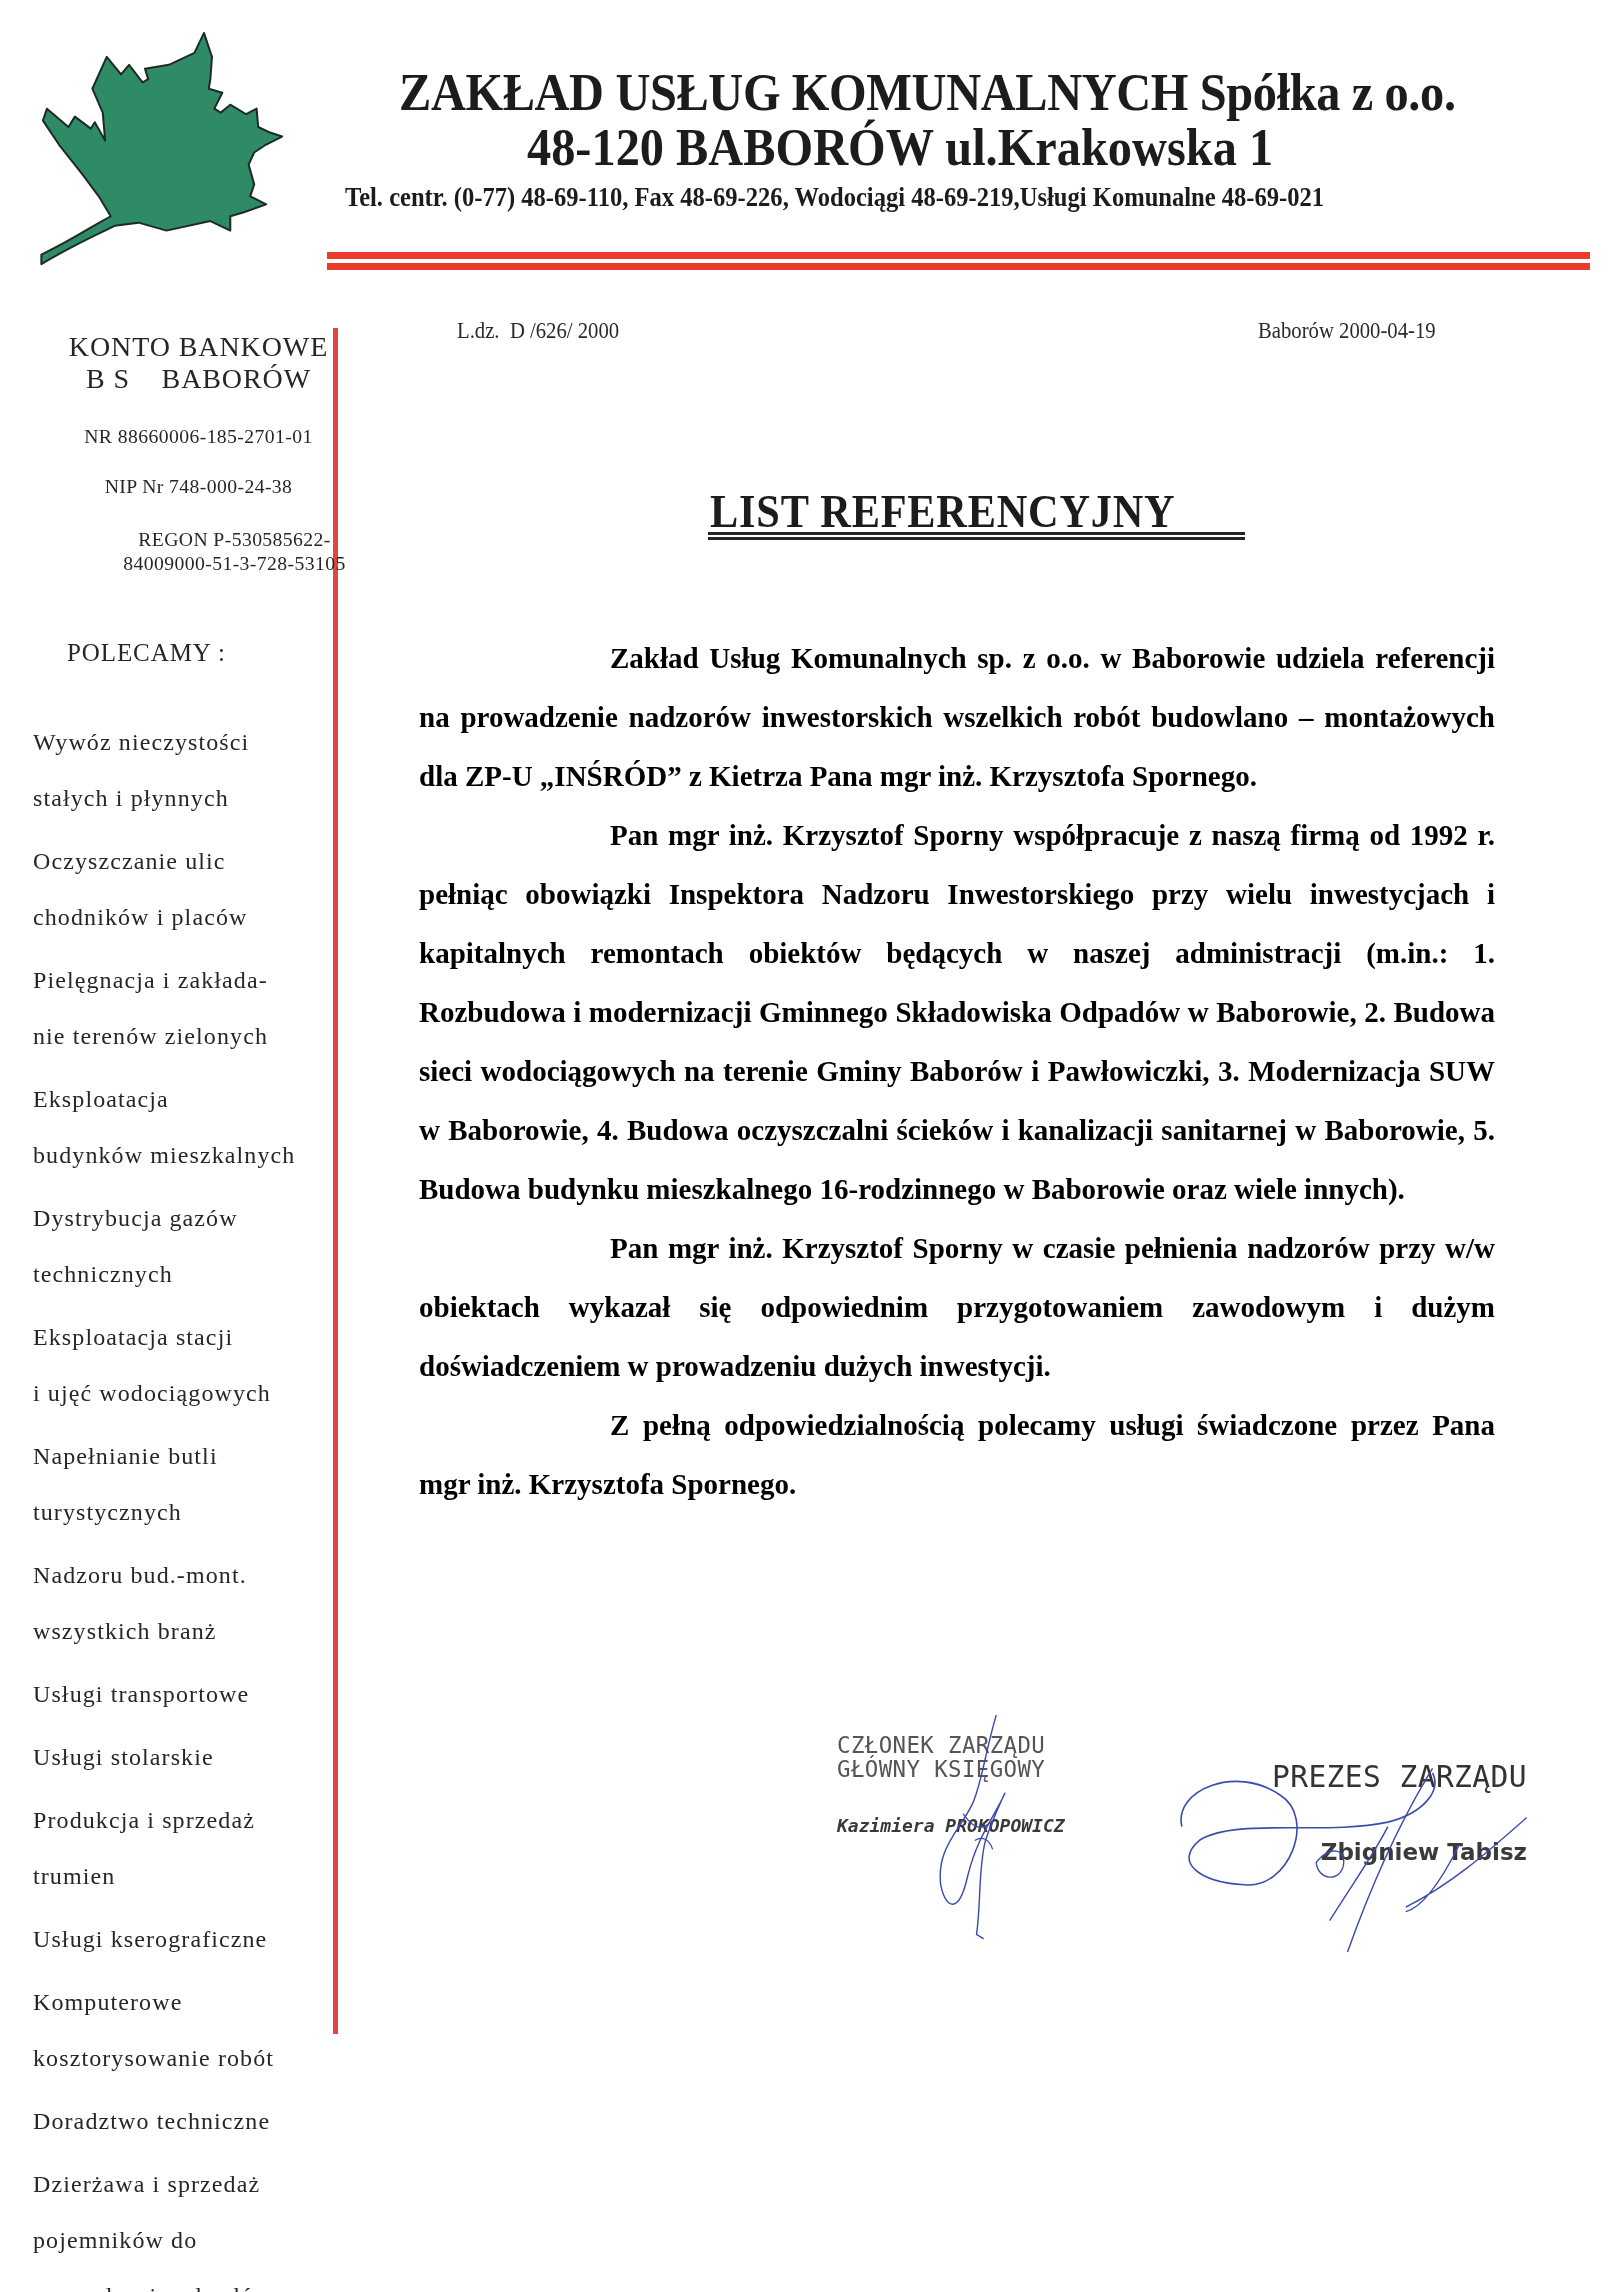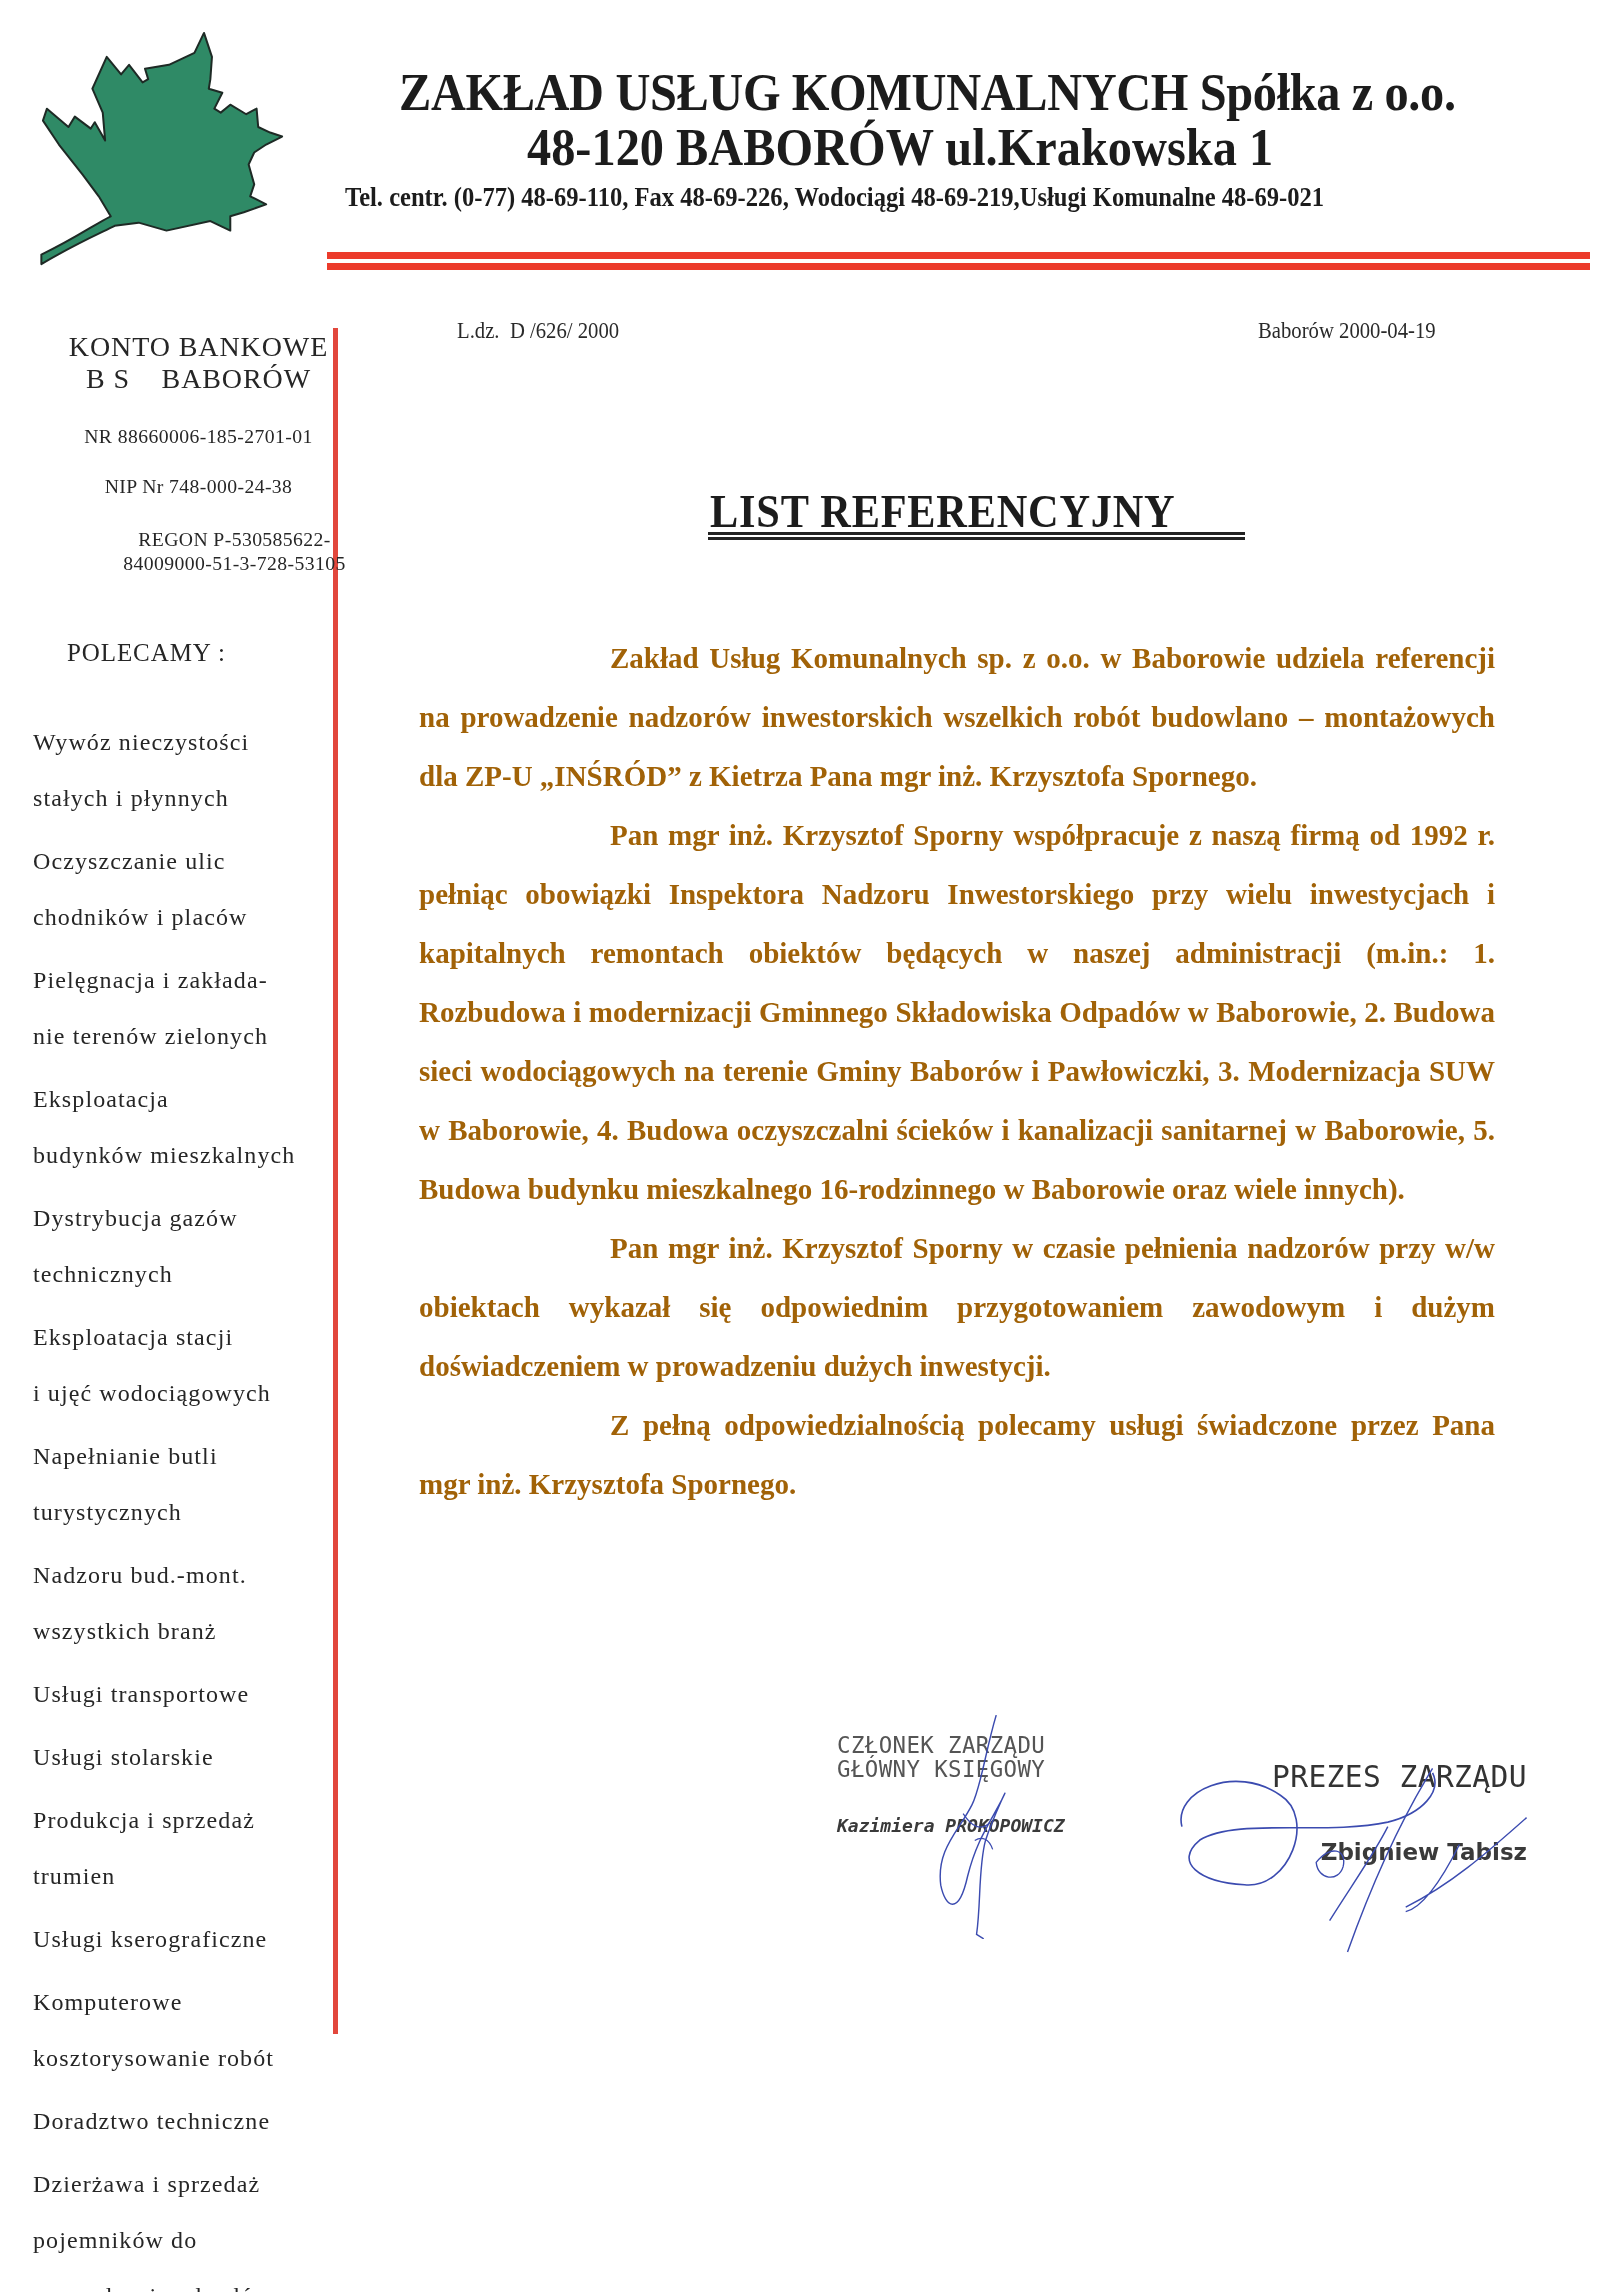--- a/index.html
+++ b/index.html
@@ -36,21 +36,21 @@
     .meta { position: absolute; top: 318px; font-family: "Liberation Serif", serif; font-size: 23px; color: #2a2a2a; transform: scaleX(0.9); transform-origin: left top; white-space: nowrap; }
     #ref-number { left: 457px; }
     #doc-date { left: 1258px; }
 
     
     #doc-title { position: absolute; left: 710px; top: 484px; font-family: "Liberation Serif", serif; font-weight: bold; font-size: 47px; letter-spacing: 0.9px; color: #1c1c1c; white-space: nowrap; transform: scaleX(0.9); transform-origin: left top; }
     #title-rule { position: absolute; left: 708px; top: 532px; width: 537px; height: 9px; }
     #title-rule div { height: 2.7px; background: #222; margin-bottom: 2.7px; }
 
     
-    #body { position: absolute; left: 419px; top: 629px; width: 1076px; font-family: "Liberation Serif", serif; font-weight: bold; font-size: 29px; line-height: 59px; color: #a16207; text-align: justify; text-align-last: left; }
+    #body { position: absolute; left: 419px; top: 629px; width: 1076px; font-family: "Liberation Serif", serif; font-weight: bold; font-size: 29px; line-height: 59px; color: #000000; text-align: justify; text-align-last: left; }
     #body p { margin: 0; text-indent: 191px; }
 
     
     #sig-left { position: absolute; left: 837px; top: 1733px; width: 304px; font-family: "DejaVu Sans Mono", "Liberation Mono", monospace; color: #555; }
     #sig-left .role { font-size: 22.4px; line-height: 24px; letter-spacing: 0.4px; }
     #sig-left .role span { display: block; }
     #sig-left .name { margin-top: 34px; font-size: 18px; font-style: italic; font-weight: bold; color: #3a3a3a; }
     #sig-right { position: absolute; left: 1187px; top: 1760px; width: 340px; font-family: "DejaVu Sans Mono", "Liberation Mono", monospace; color: #333; text-align: right; }
     #sig-right .role { font-size: 29.6px; letter-spacing: 0.4px; }
     #sig-right .name { margin-top: 45px; margin-left: 49px; font-family: "DejaVu Sans", sans-serif; font-size: 23px; font-weight: bold; color: #3a3a3a; }

